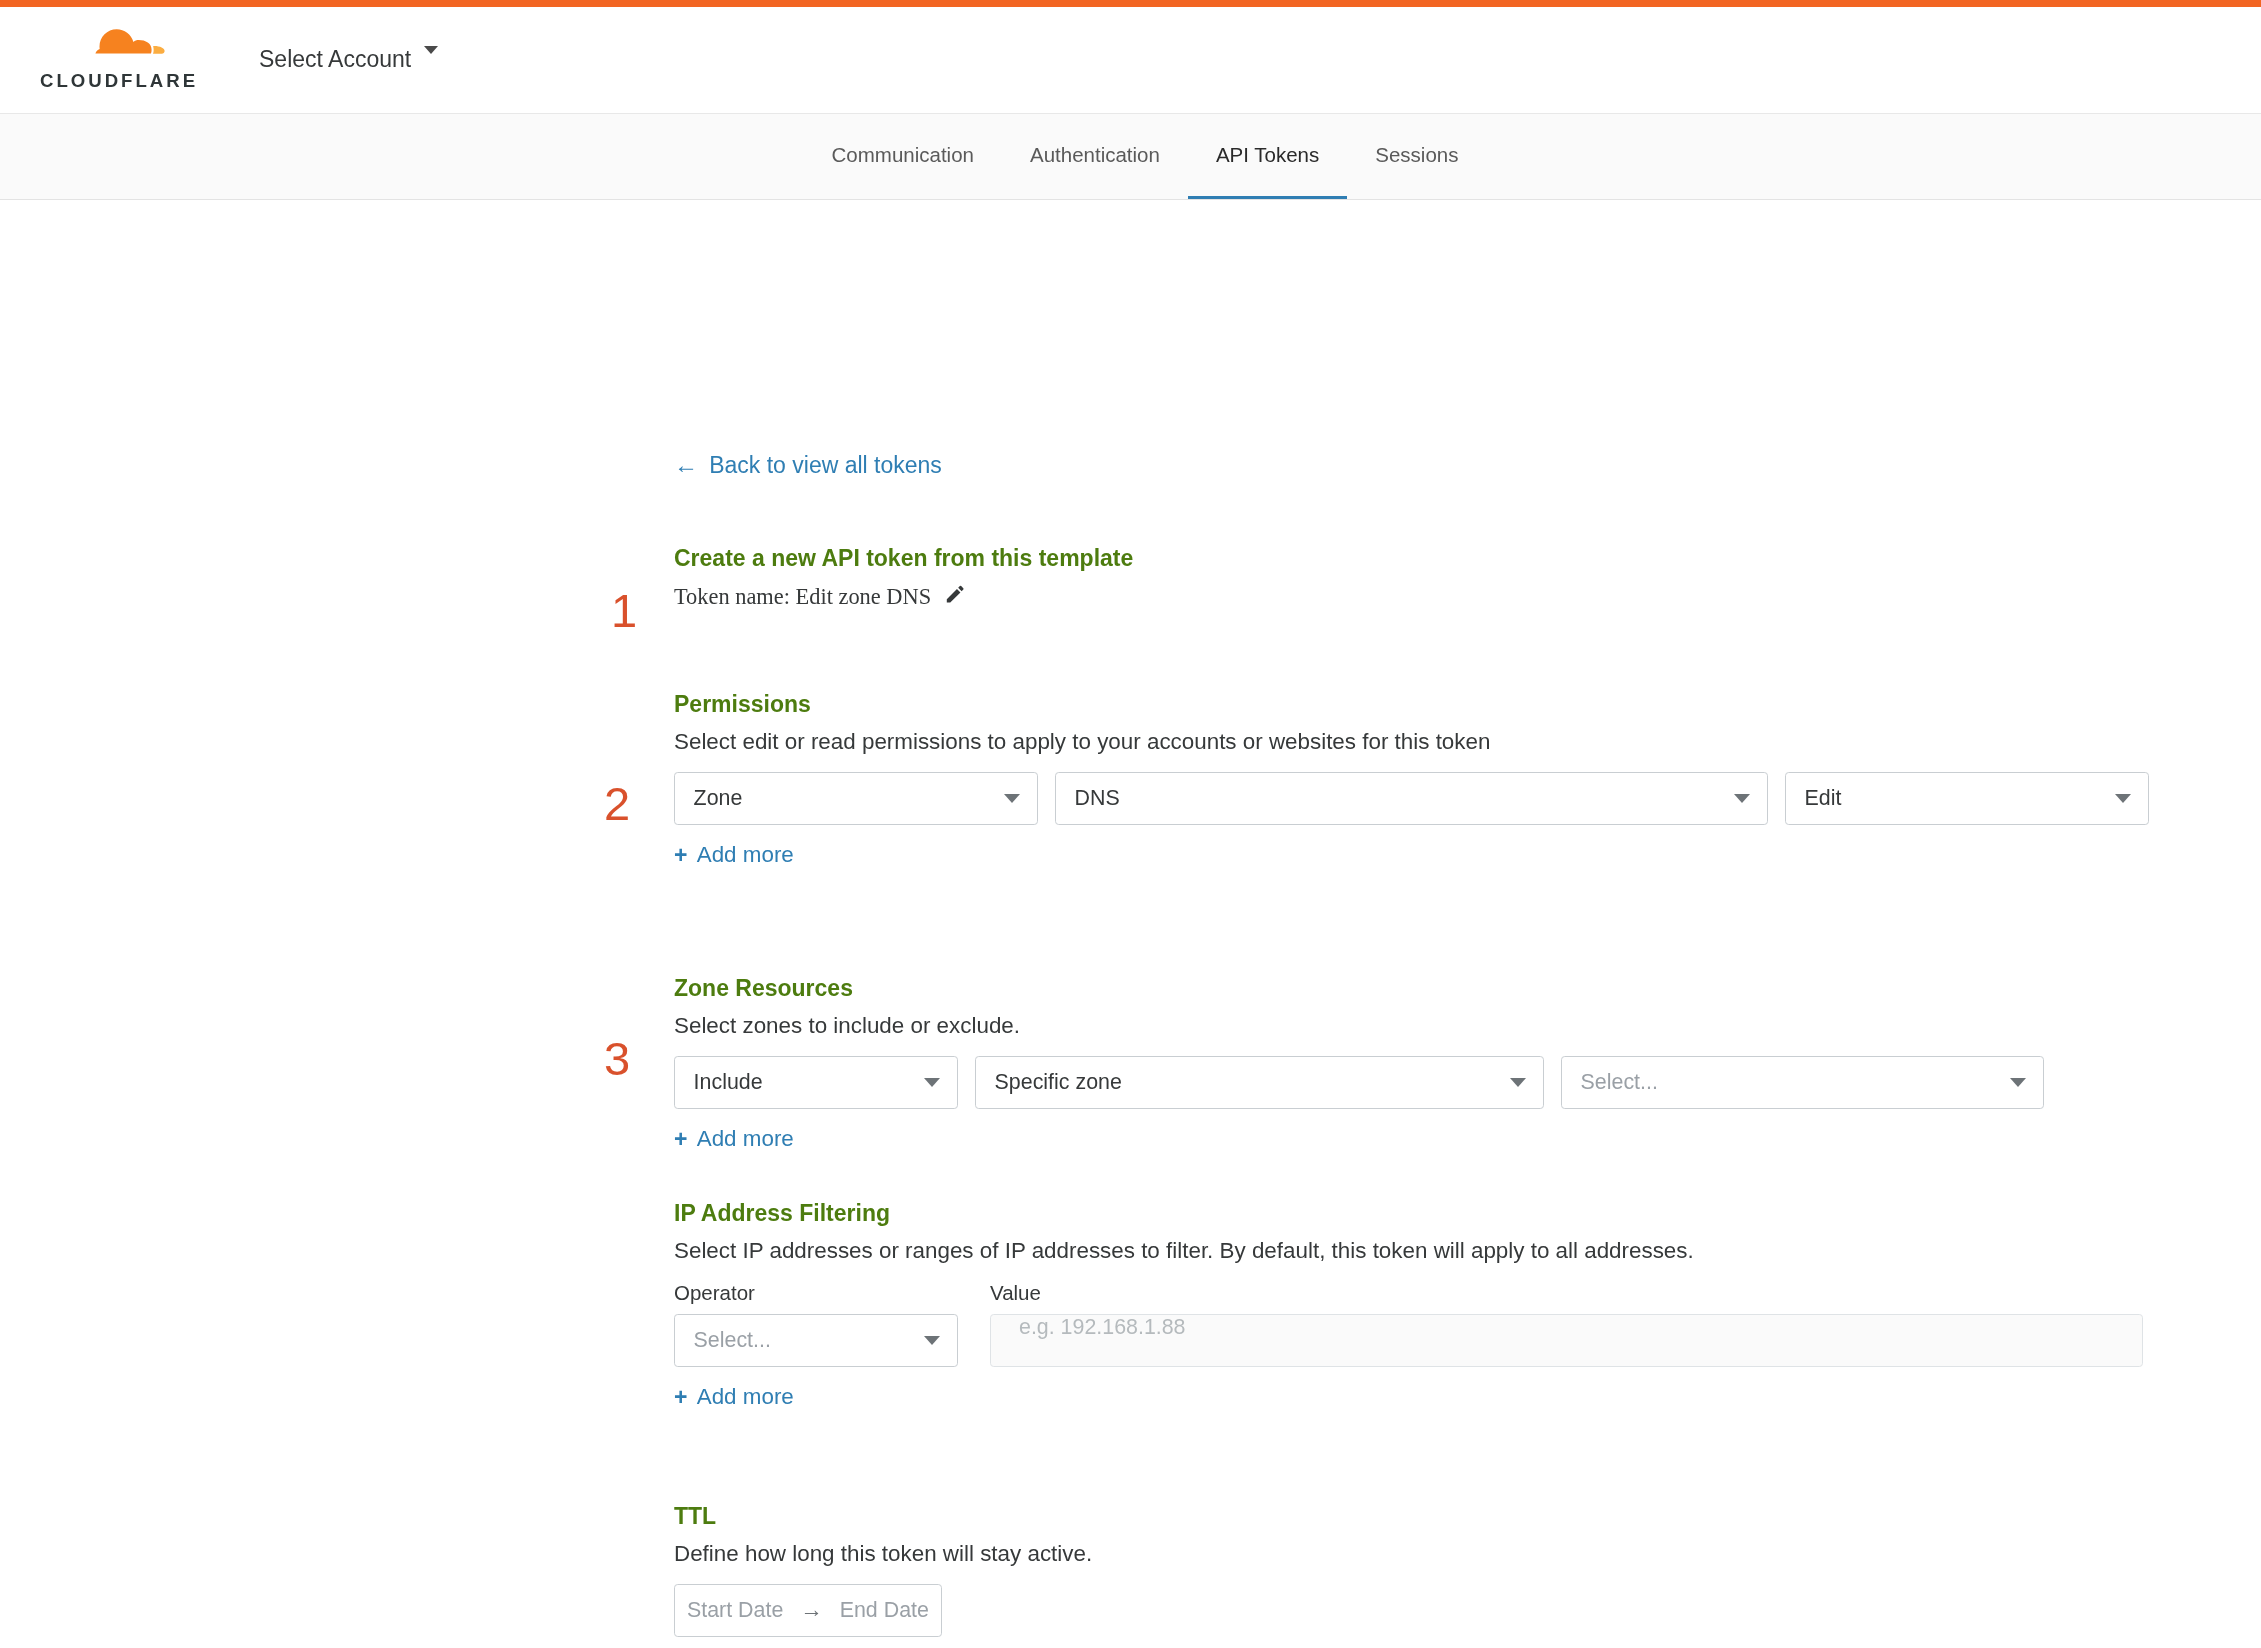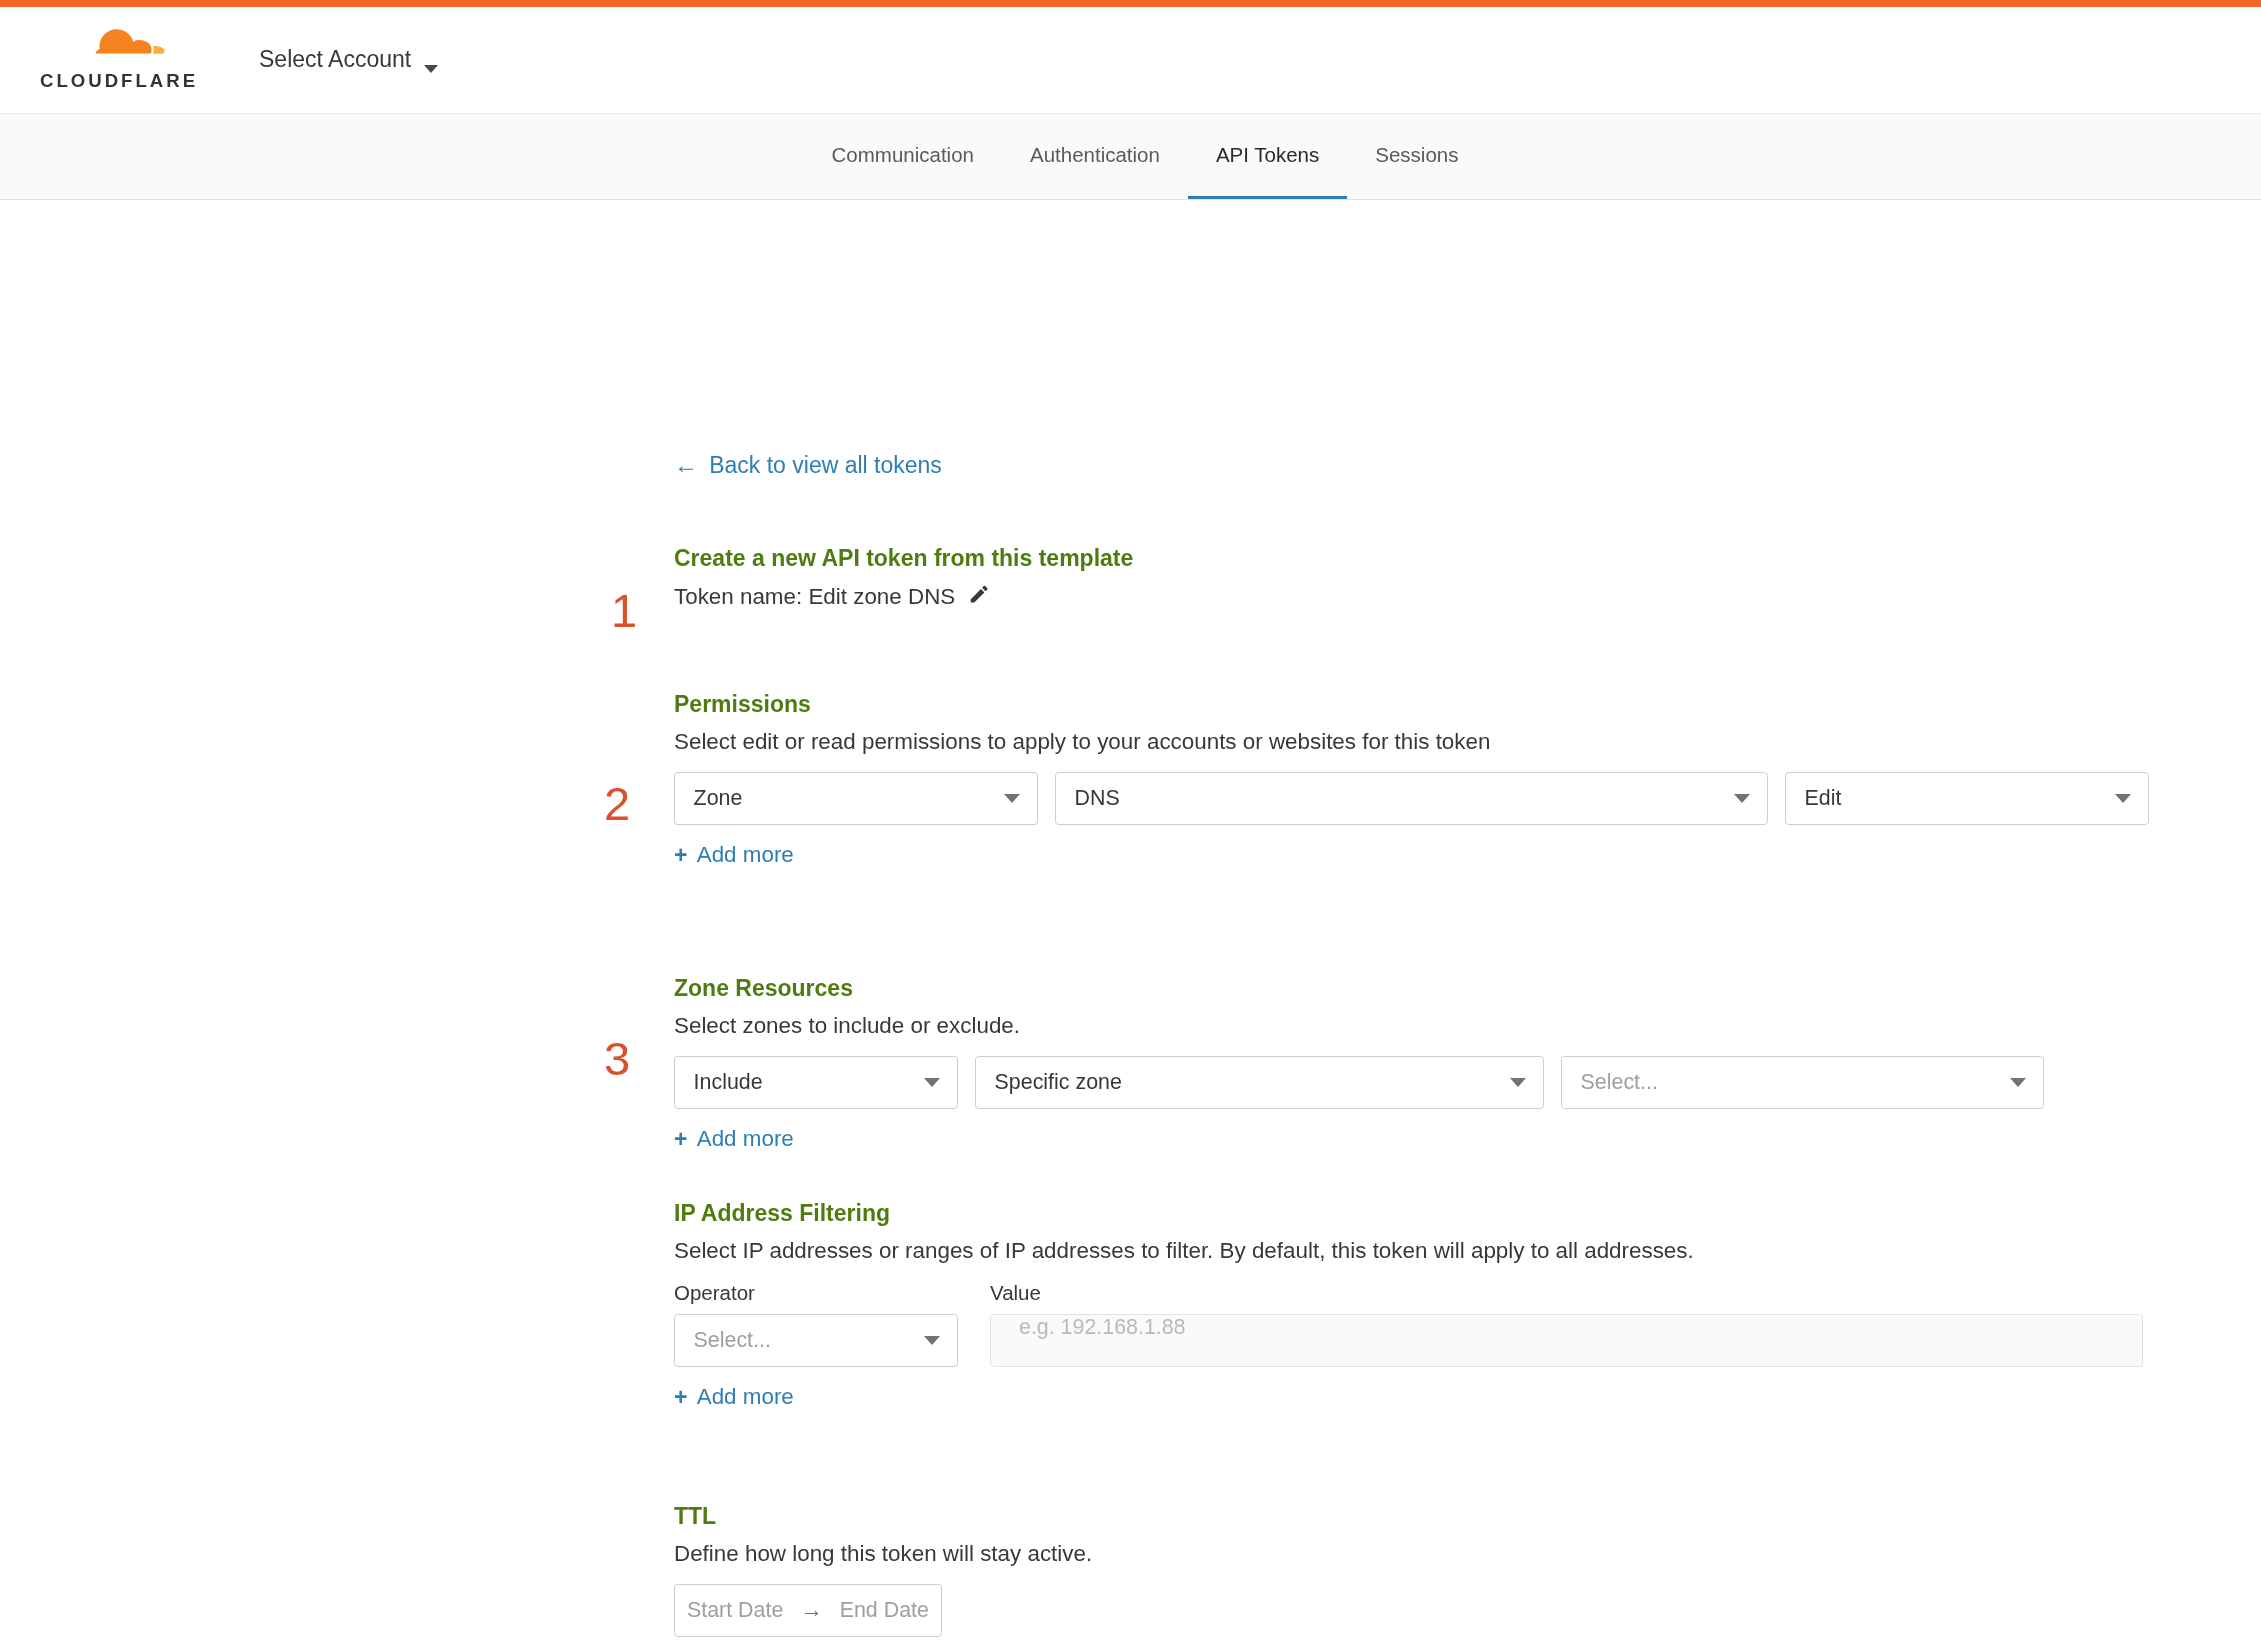--- a/index.html
+++ b/index.html
@@ -38,21 +38,21 @@
   .logo svg { display: block; }
   .logo .wordmark {
     font-size: 18.6px;
     font-weight: bold;
     letter-spacing: 3px;
     color: #2f3638;
     margin-top: 1.9px;
   }
   .account-select {
     display: flex;
-    align-items: flex-end;
+    align-items: flex-start;
     gap: 13px;
     margin-left: 47px;
     font-size: 23px;
     color: #36393a;
     cursor: pointer;
   }
   .caret-down {
     width: 0; height: 0;
     border-left: 7.5px solid transparent;
     border-right: 7.5px solid transparent;
@@ -119,20 +119,21 @@
     color: #36393a;
     margin-bottom: 17px;
     font-weight: 400;
   }
   .token-name-row {
     display: flex;
     align-items: center;
     gap: 13px;
     font-size: 22.4px;
     color: #36393a;
+    font-family: Liberation Serif, serif;
   }
   .pencil { cursor: pointer; }
 
   
   .row { display: flex; gap: 17px; align-items: center; }
   .select {
     position: relative;
     height: 53px;
     border: 0.9px solid #c9ced2;
     border-radius: 3.7px;

